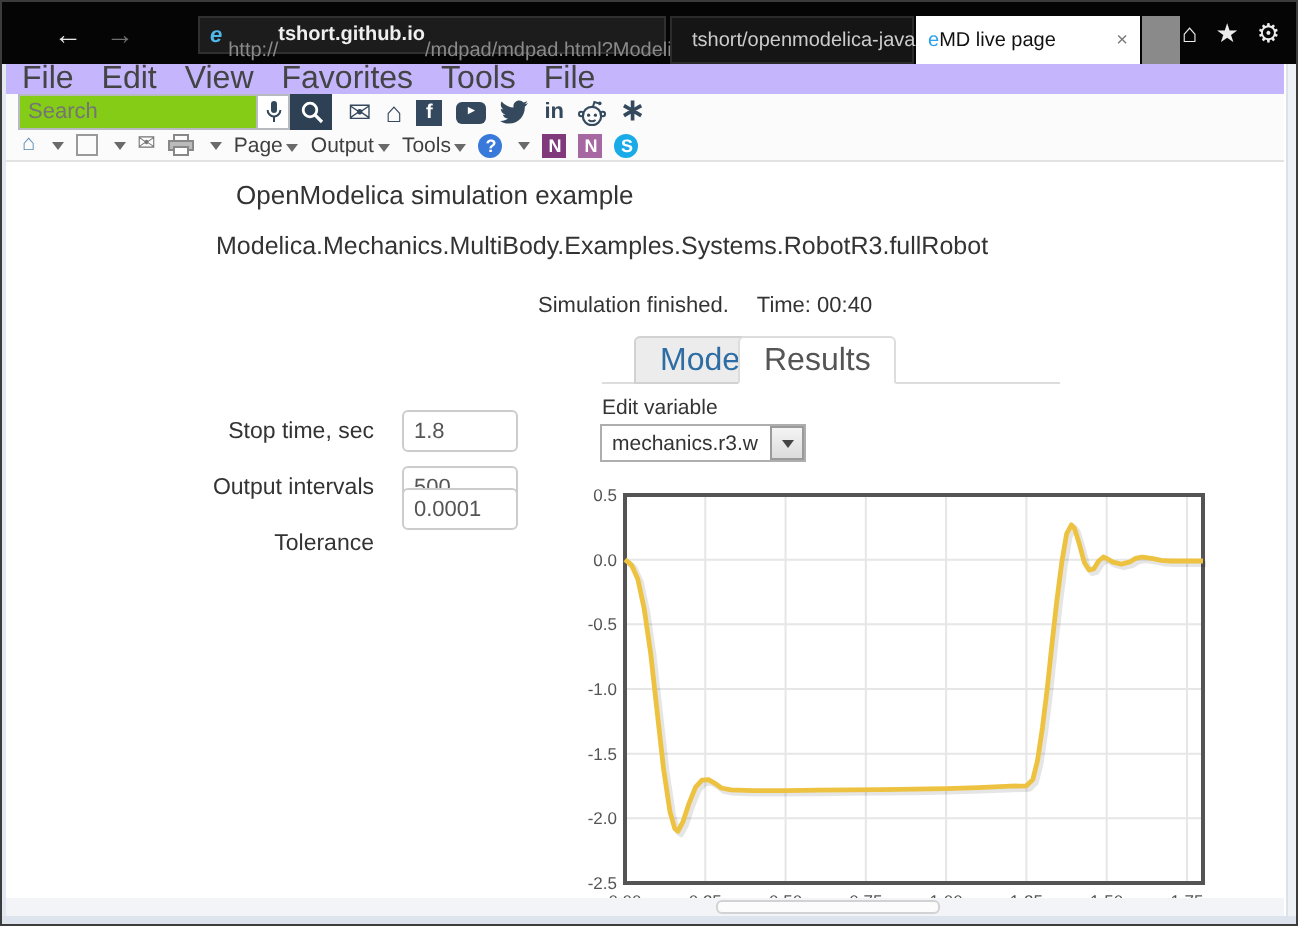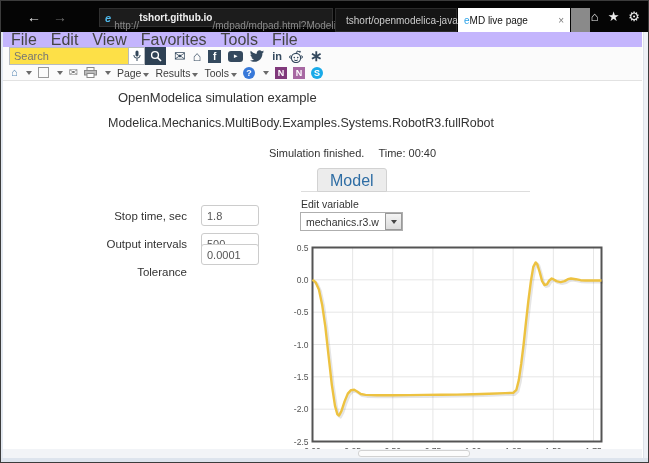--- a/index.html
+++ b/index.html
@@ -24,21 +24,21 @@
   .tab-bg { background:#151515; border:1px solid #2b2b2b; color:#cccccc; }
   .tab-active { background:#ffffff; color:#111; }
   .newtab { position:absolute; top:7px; height:24px; width:19px; background:#8a8a8a; }
   .chrome-right { position:absolute; right:8px; top:8px; display:flex; gap:9px; color:#ececec; font-size:13px; }
   
   .menubar { position:absolute; top:31px; left:2px; right:6px; height:15px; background:#c4b5fd;
              display:flex; gap:14px; align-items:center; padding-left:8px;
              font-size:16px; color:#444; }
   .searchrow { position:absolute; top:46px; left:2px; right:6px; height:18px; background:#fbfbfb;
                display:flex; align-items:center; }
-  .searchbox { margin-left:6px; width:120px; height:18px; border:1px solid #b7bbc0; background:#fde047;
+  .searchbox { margin-left:6px; width:120px; height:18px; border:1px solid #b7bbc0; background:#84cc16;
                font-size:11px; color:#555; padding:0 4px; font-family:"Liberation Sans",sans-serif; }
   .micwrap { width:16px; height:18px; border:1px solid #b7bbc0; border-left:none; background:#fff;
              display:flex; align-items:center; justify-content:center; }
   .magbtn { width:21px; height:18px; background:#2e4154; display:flex; align-items:center; justify-content:center; }
   .social { display:flex; align-items:center; gap:7px; margin-left:8px; color:#34495e; }
   .social .glyph { font-size:14px; line-height:14px; }
   .fb { width:13px; height:13px; background:#34495e; color:#fff; font-size:10px; font-weight:bold;
         display:flex; align-items:flex-end; justify-content:center; line-height:12px; }
   .yt { width:15px; height:11px; background:#34495e; border-radius:3px; color:#fff; font-size:6px;
         display:flex; align-items:center; justify-content:center; }
@@ -194,21 +194,21 @@
     <span class="sq-ico"></span>
       <span class="caret"></span>
     <span class="cmd-ico"><span>✉</span></span>
     <svg width="13" height="11" viewBox="0 0 13 11">
         <rect x="3" y="0.5" width="7" height="3" fill="none" stroke="#888"></rect>
         <rect x="0.5" y="3.5" width="12" height="4.5" fill="#bbb" stroke="#888"></rect>
         <rect x="3" y="6.5" width="7" height="4" fill="#fff" stroke="#888"></rect>
       </svg>
       <span class="caret"></span>
     <span><span>Page</span><span class="caret"></span></span>
-    <span><span>Results</span><span class="caret"></span></span>
+    <span><span>Output</span><span class="caret"></span></span>
     <span><span>Tools</span><span class="caret"></span></span>
     <span class="help-ico">
         <span>?</span>
       </span>
       <span class="caret"></span>
     <span class="n-ico">
         <span>N</span>
       </span>
     <span class="n-ico light">
         <span>N</span>
@@ -221,20 +221,21 @@
   <div class="page-title">OpenModelica simulation example</div>
   <div class="model-path">Modelica.Mechanics.MultiBody.Examples.Systems.RobotR3.fullRobot</div>
 
   <div class="status">
     <span>Simulation finished.</span>
     <span>Time: 00:40</span>
   </div>
 
   <div class="tabline"></div>
   <div class="ptab ptab-model"><span>Model</span></div>
+  <div class="ptab ptab-results"><span>Results</span></div>
 
   <div class="frm-label" style="top:209px;">Stop time, sec</div>
   <input class="frm-input" style="top: 204px;" value="1.8">
   <div class="frm-label" style="top:237px;">Output intervals</div>
   <input class="frm-input" style="top: 232px;" value="500">
   <div class="frm-label" style="top:265px;">Tolerance</div>
   <input class="frm-input" style="top: 243px;" value="0.0001">
 
   <div class="plotvar-label">Edit variable</div>
   <div class="selbox">

